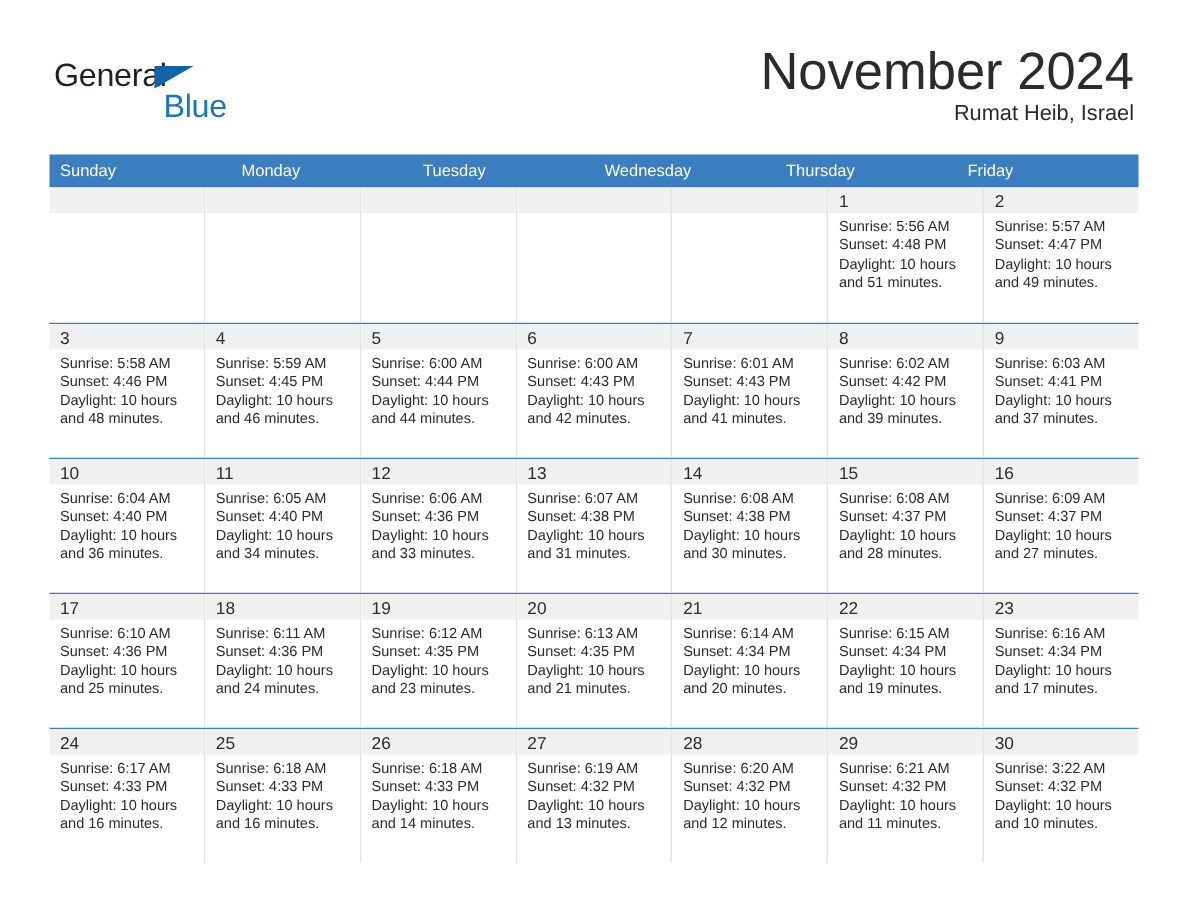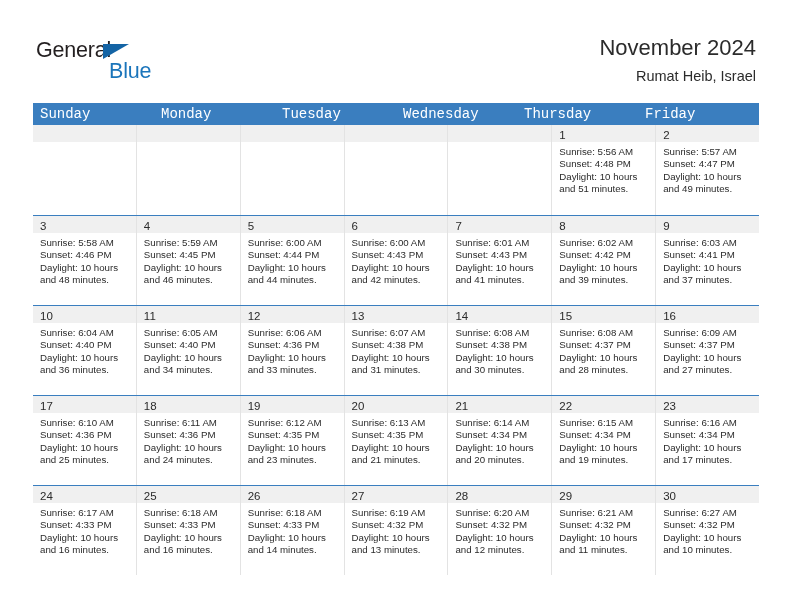--- a/index.html
+++ b/index.html
@@ -63,21 +63,21 @@
     font-family: "Liberation Sans", sans-serif;
     margin-left: 17px;
   }
   .title-block {
     position: absolute;
     right: 36px;
     top: 32px;
     text-align: right;
   }
   .cal-title {
-    font-size: 22px;
+    font-size: 35px;
     color: #2b2b2b;
     font-weight: normal;
     line-height: 32px;
     white-space: nowrap;
   }
   .cal-subtitle {
     font-size: 14.5px;
     color: #2b2b2b;
     line-height: 20px;
     margin-top: 2px;
@@ -93,27 +93,26 @@
   }
   .weekday-row {
     display: flex;
     width: 726px;
     background: #3a7ebf;
     height: 22px;
   }
   .weekday {
     flex: 1 1 0;
     color: #ffffff;
-    font-size: 14px;
+    font-size: 11px;
     line-height: 22px;
     padding-left: 7px;
     box-sizing: border-box;
     overflow: hidden;
     white-space: nowrap;
-    font-family: Liberation Mono, monospace;
   }
   .week-row {
     display: flex;
     width: 726px;
     height: 90px;
     border-top: 1.5px solid #3a7ebf;
     box-sizing: border-box;
   }
   .week-row.first {
     border-top: none;
@@ -465,21 +464,21 @@
             <div class="day-body">
               <div class="day-line">Sunrise: 6:21 AM</div>
               <div class="day-line">Sunset: 4:32 PM</div>
               <div class="day-line">Daylight: 10 hours</div>
               <div class="day-line">and 11 minutes.</div>
             </div>
           </div>
           <div class="day-cell">
             <div class="day-num-band"><span class="day-num">30</span></div>
             <div class="day-body">
-              <div class="day-line">Sunrise: 6:27 AM</div>
+              <div class="day-line">Sunrise: 3:22 AM</div>
               <div class="day-line">Sunset: 4:32 PM</div>
               <div class="day-line">Daylight: 10 hours</div>
               <div class="day-line">and 10 minutes.</div>
             </div>
           </div>
         </div>
       </div>
   </div>
 
 </div>

